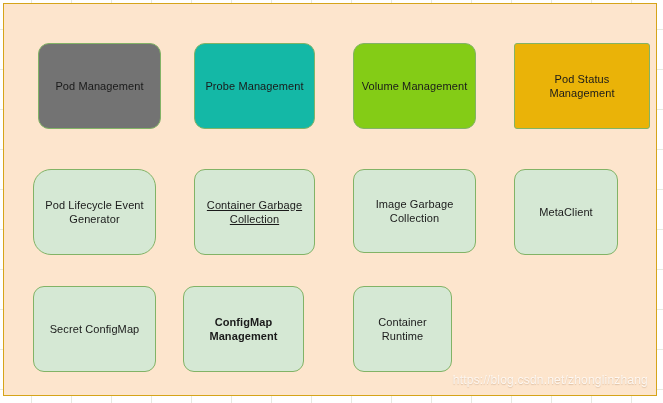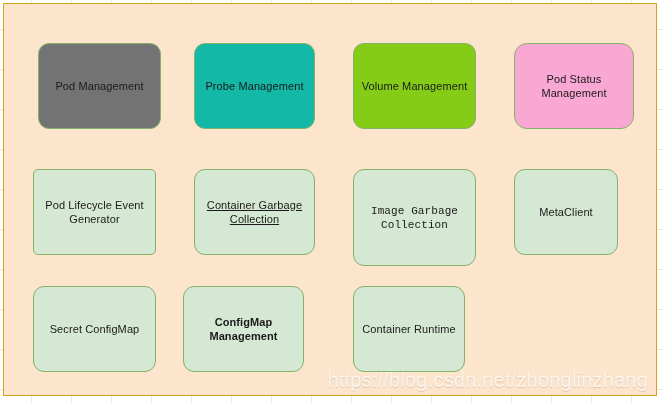--- a/index.html
+++ b/index.html
@@ -50,21 +50,21 @@
     user-select: none;
   }
   .node-label {
     display: block;
     width: 100%;
   }
   #watermark {
     position: absolute;
     right: 8px;
     bottom: 6px;
-    font-size: 20px;
+    font-size: 12px;
     line-height: 18px;
     color: rgba(255,255,255,0.78);
     text-shadow: 0 1px 1px rgba(170,130,95,0.35);
     letter-spacing: 0.2px;
     white-space: nowrap;
     pointer-events: none;
   }
 </style>
 </head>
 <body>
@@ -75,41 +75,41 @@
     <div id="nodes">
         <div class="node" style="left: 34px; top: 39px; width: 123px; height: 86px; background: #737373; border-color: rgb(130, 179, 102); color: rgb(26, 26, 26); border-radius: 11px; text-align: center;">
           <span class="node-label">Pod Management</span>
         </div>
         <div class="node" style="left: 190px; top: 39px; width: 121px; height: 86px; background: #14b8a6; border-color: rgb(130, 179, 102); color: rgb(26, 26, 26); border-radius: 11px;">
           <span class="node-label">Probe Management</span>
         </div>
         <div class="node" style="left: 349px; top: 39px; width: 123px; height: 86px; background: #84cc16; border-color: rgb(130, 179, 102); color: rgb(26, 26, 26); border-radius: 11px;">
           <span class="node-label">Volume Management</span>
         </div>
-        <div class="node" style="left: 510px; top: 39px; width: 120px; height: 86px; background: #f9a8d4; border-color: rgb(130, 179, 102); color: rgb(26, 26, 26); border-radius: 13px;">
+        <div class="node" style="left: 510px; top: 39px; width: 136px; height: 86px; background: #eab308; border-color: rgb(130, 179, 102); color: rgb(26, 26, 26); border-radius: 3px;">
           <span class="node-label">Pod Status Management</span>
         </div>
-        <div class="node" style="left: 29px; top: 165px; width: 123px; height: 86px; background: rgb(213, 232, 212); border-color: rgb(130, 179, 102); color: rgb(26, 26, 26); border-radius: 5px;">
+        <div class="node" style="left: 29px; top: 165px; width: 123px; height: 86px; background: rgb(213, 232, 212); border-color: rgb(130, 179, 102); color: rgb(26, 26, 26); border-radius: 18px;">
           <span class="node-label">Pod Lifecycle Event Generator</span>
         </div>
         <div class="node" style="left: 190px; top: 165px; width: 121px; height: 86px; background: rgb(213, 232, 212); border-color: rgb(130, 179, 102); color: rgb(26, 26, 26); border-radius: 11px; text-decoration: underline;">
           <span class="node-label">Container Garbage Collection</span>
         </div>
-        <div class="node" style="left: 349px; top: 165px; width: 123px; height: 97px; background: rgb(213, 232, 212); border-color: rgb(130, 179, 102); color: rgb(26, 26, 26); border-radius: 11px; font-family: Liberation Mono, monospace;">
+        <div class="node" style="left: 349px; top: 165px; width: 123px; height: 84px; background: rgb(213, 232, 212); border-color: rgb(130, 179, 102); color: rgb(26, 26, 26); border-radius: 11px;">
           <span class="node-label">Image Garbage Collection</span>
         </div>
         <div class="node" style="left: 510px; top: 165px; width: 104px; height: 86px; background: rgb(213, 232, 212); border-color: rgb(130, 179, 102); color: rgb(26, 26, 26); border-radius: 11px;">
           <span class="node-label">MetaClient</span>
         </div>
         <div class="node" style="left: 29px; top: 282px; width: 123px; height: 86px; background: rgb(213, 232, 212); border-color: rgb(130, 179, 102); color: rgb(26, 26, 26); border-radius: 11px;">
           <span class="node-label">Secret ConfigMap</span>
         </div>
         <div class="node" style="left: 179px; top: 282px; width: 121px; height: 86px; background: rgb(213, 232, 212); border-color: rgb(130, 179, 102); color: rgb(26, 26, 26); border-radius: 11px; font-weight: bold;">
           <span class="node-label">ConfigMap Management</span>
         </div>
-        <div class="node" style="left: 349px; top: 282px; width: 112px; height: 86px; background: rgb(213, 232, 212); border-color: rgb(130, 179, 102); color: rgb(26, 26, 26); border-radius: 11px;">
+        <div class="node" style="left: 349px; top: 282px; width: 99px; height: 86px; background: rgb(213, 232, 212); border-color: rgb(130, 179, 102); color: rgb(26, 26, 26); border-radius: 11px;">
           <span class="node-label">Container Runtime</span>
         </div>
       </div>
     <div id="watermark">https://blog.csdn.net/zhonglinzhang</div>
   </div>
 
 </div>
 
 </body></html>

